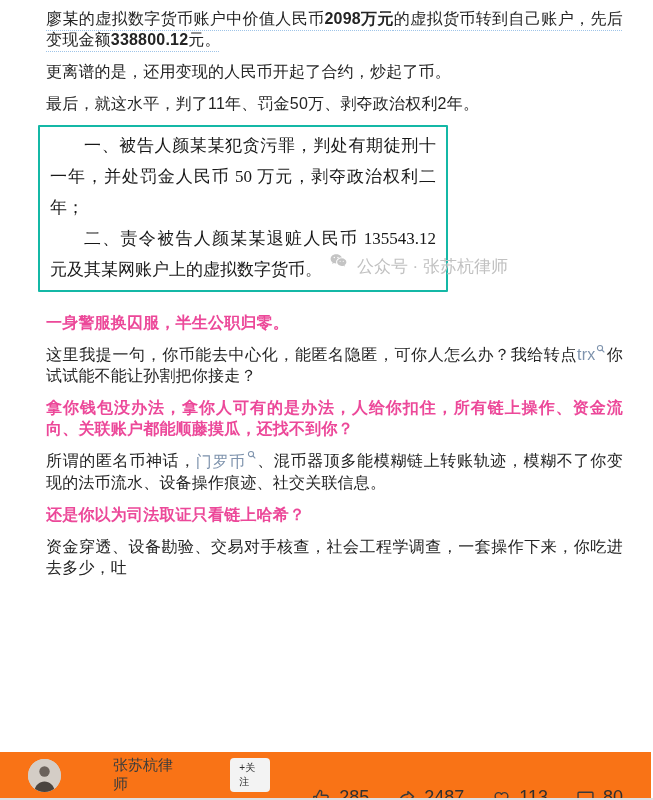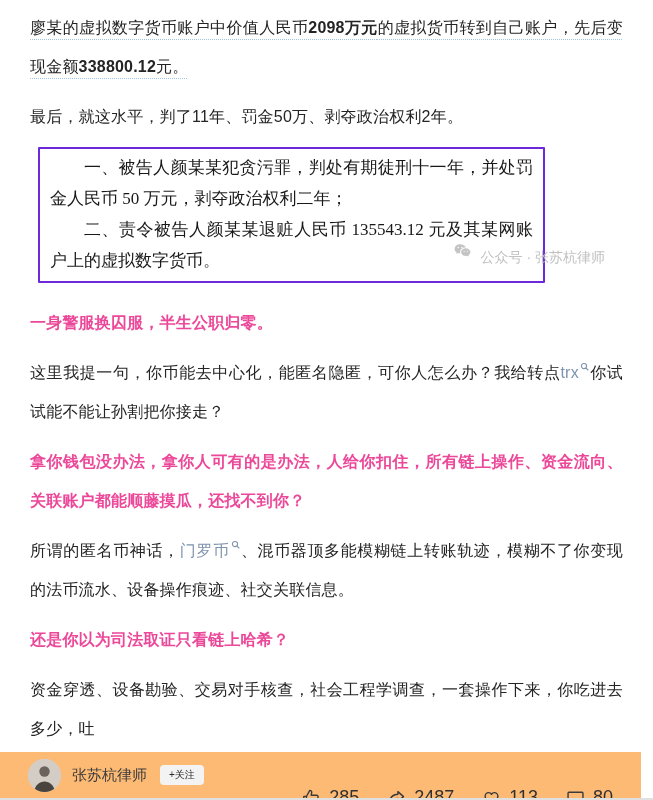--- a/index.html
+++ b/index.html
@@ -3,21 +3,21 @@
 <meta charset="utf-8">
 <style>
   html,body{margin:0;padding:0;}
   body{
     width:653px;height:800px;position:relative;overflow:hidden;
     background:#ffffff;color:#242424;
     font-family:"Liberation Sans","DejaVu Sans",sans-serif;
   }
   .content{padding:8px 30px 0 30px;}
   .para{
-    font-size:16px;line-height:39px;margin:0 0 11px 0;
+    font-size:16px;line-height:21px;margin:0 0 11px 16px;
     text-align:justify;color:#242424;letter-spacing:0.2px;
   }
   .para.bold{font-weight:bold;color:#ec4899;}
   .para.dotted{
     text-decoration:underline dotted #9ec4e8;
     text-decoration-thickness:1px;
     text-underline-offset:6px;
   }
   .para b{font-weight:bold;}
   .kw-link{color:#7e93ad;cursor:pointer;}
@@ -25,39 +25,39 @@
   .kw-link svg{display:inline-block;}
 
   
   .doc{
     font-family:"Liberation Serif","DejaVu Serif",serif;
     font-size:17px;line-height:31px;color:#181818;
     margin:6px 0 20px 0;padding-left:8px;
   }
   .doc-intro{text-indent:2em;text-align:justify;margin:0 70px 2px 0;}
   .doc-box{
-    border:2px solid #6d28d9;border-radius:1px;
-    width:507px;box-sizing:border-box;
+    border:2px solid #14b8a6;border-radius:1px;
+    width:410px;box-sizing:border-box;
     padding:3px 10px 5px 10px;
     position:relative;
   }
   .doc-item{text-indent:2em;text-align:justify;margin:0;}
   .watermark{
     position:absolute;right:-62px;bottom:8px;
     display:flex;align-items:center;gap:8px;
     font-family:"Liberation Sans",sans-serif;
-    font-size:14px;color:#c1c1c1;white-space:nowrap;z-index:2;
+    font-size:17px;color:#c1c1c1;white-space:nowrap;z-index:2;
   }
   .watermark svg{flex:0 0 auto;}
 
   
   .footer{
-    position:absolute;left:0;right:12px;bottom:2px;height:46px;
+    position:absolute;left:0;right:2px;bottom:2px;height:46px;
     display:flex;align-items:center;
-    padding:0 28px;background:#fdba74;
+    padding:0 28px;background:#f97316;gap:41px;
   }
   .avatar{
     width:33px;height:33px;border-radius:50%;overflow:hidden;
     background:#d8d0c9;flex:0 0 auto;display:flex;align-items:flex-end;justify-content:center;
   }
   .author-name{font-size:15px;color:#3c3c3c;margin-left:11px;}
   .follow-btn{
     margin-left:13px;background:#f3f3f3;border-radius:4px;
     padding:3px 9px;font-size:10px;color:#2b2b2b;cursor:pointer;
   }
@@ -66,20 +66,21 @@
   .stat svg{display:block;color:#3a3a3a;}
   .bottom-line{position:absolute;left:0;right:0;bottom:0;height:2px;background:#e0e0e0;}
 </style>
 </head>
 <body>
 
 <div class="content">
 
   <p class="para dotted"><span>廖某的虚拟数字货币账户中价值人民币</span><b>2098万元</b><span>的虚拟货币转到自己账户，先后变现金额</span><b>338800.12</b><span>元。</span></p>
 
+  <p class="para">更离谱的是，还用变现的人民币开起了合约，炒起了币。</p>
 
   <p class="para">最后，就这水平，判了11年、罚金50万、剥夺政治权利2年。</p>
 
   <div class="doc">
     <div class="doc-box">
       <p class="doc-item">一、被告人颜某某犯贪污罪，判处有期徒刑十一年，并处罚金人民币 50 万元，剥夺政治权利二年；</p>
       <p class="doc-item">二、责令被告人颜某某退赃人民币 135543.12 元及其某网账户上的虚拟数字货币。</p>
       <div class="watermark">
         <span>
           <svg viewBox="0 0 24 24" width="21" height="21" fill="#c4c4c4">

